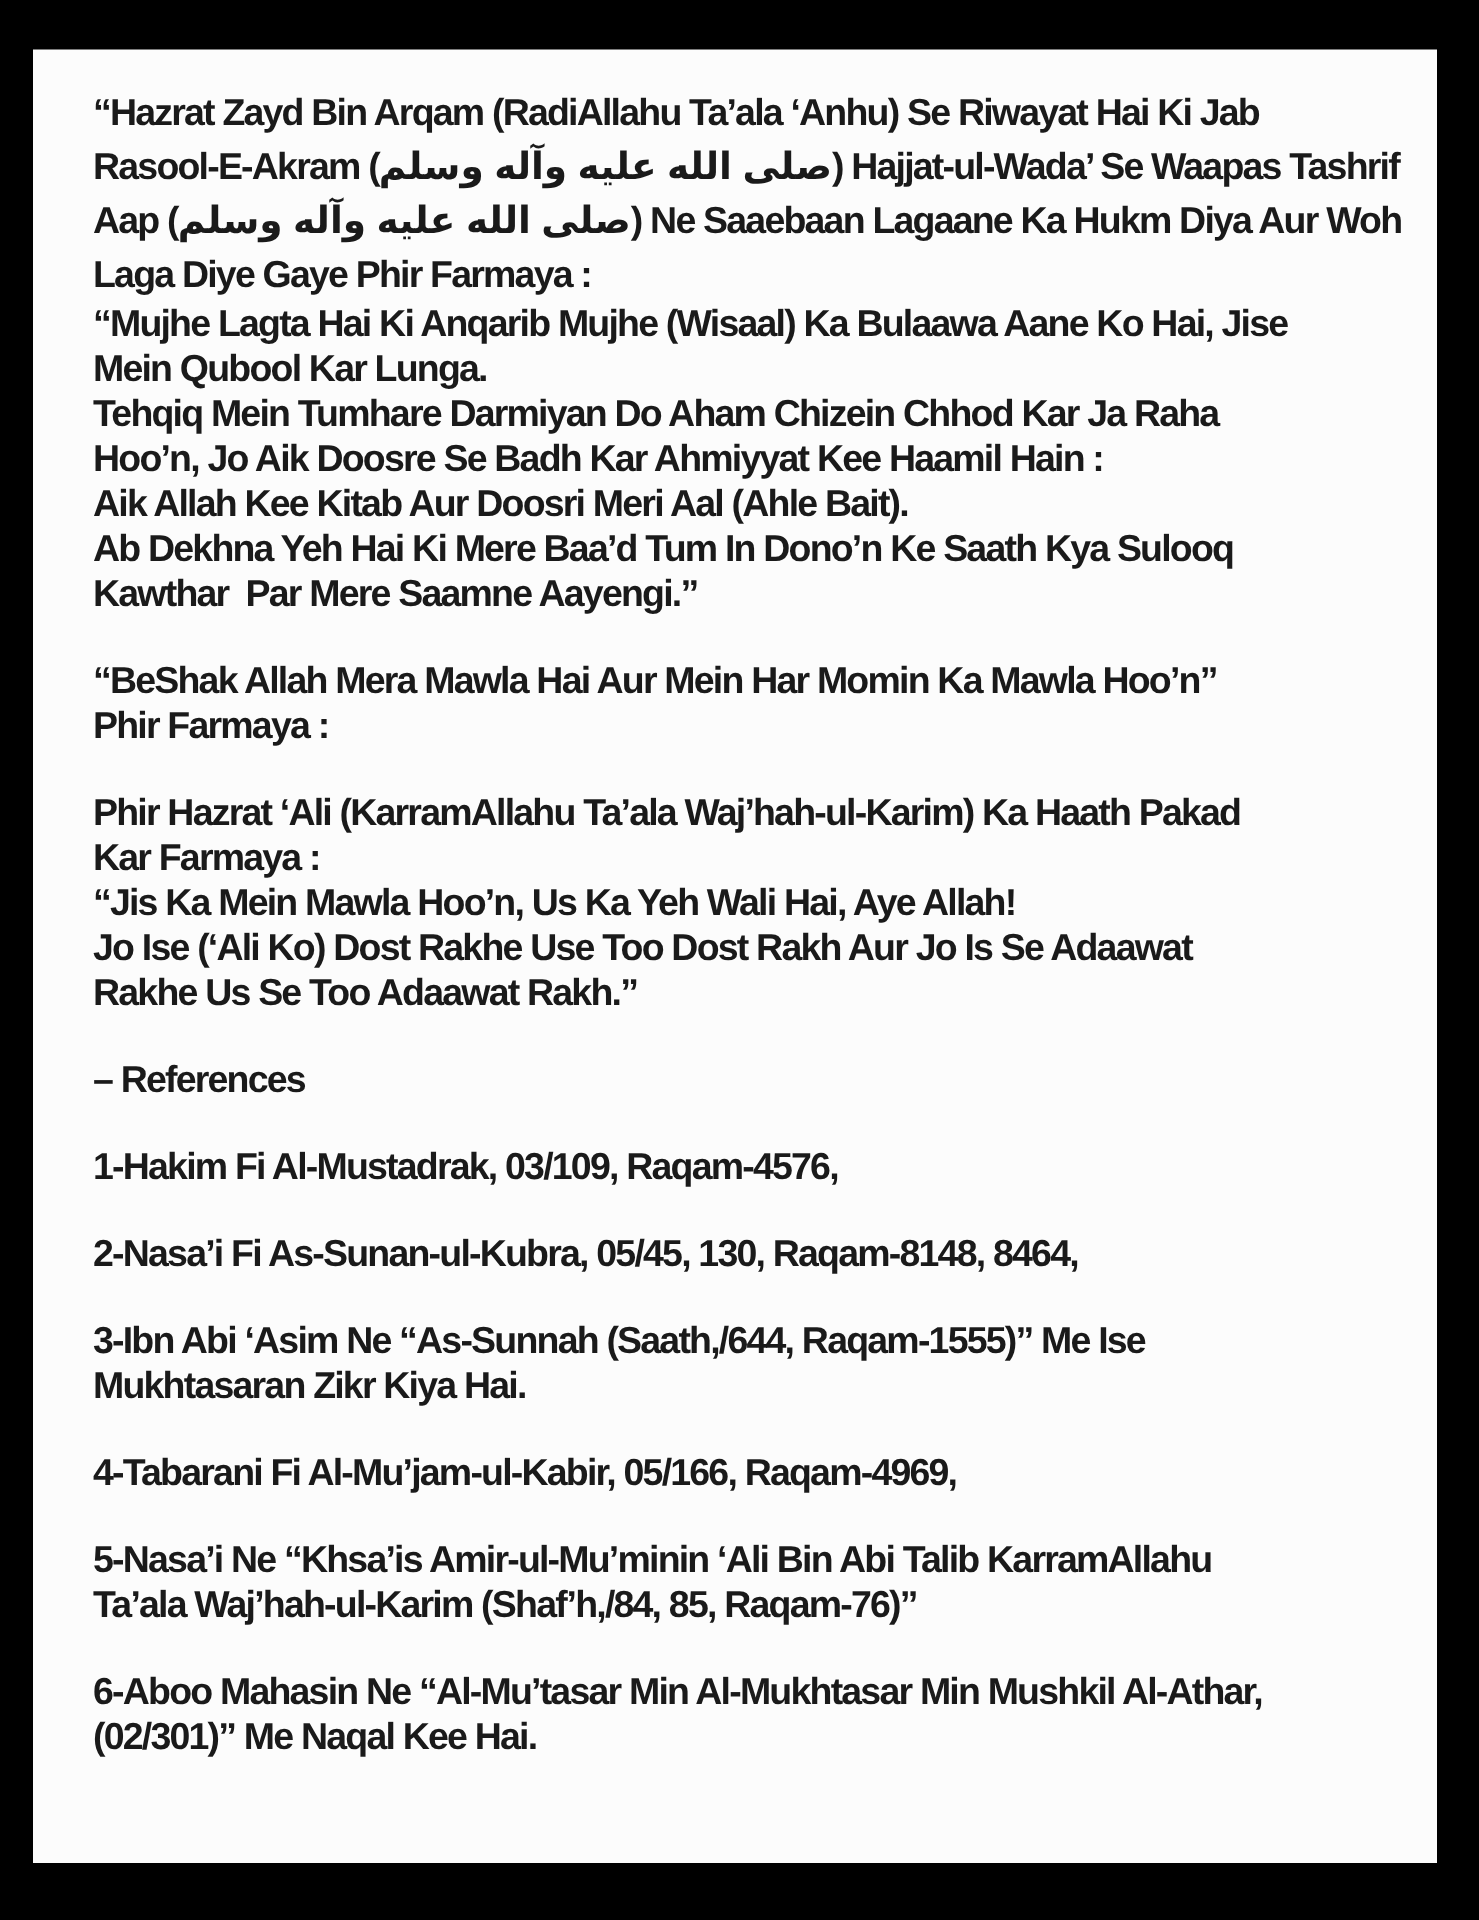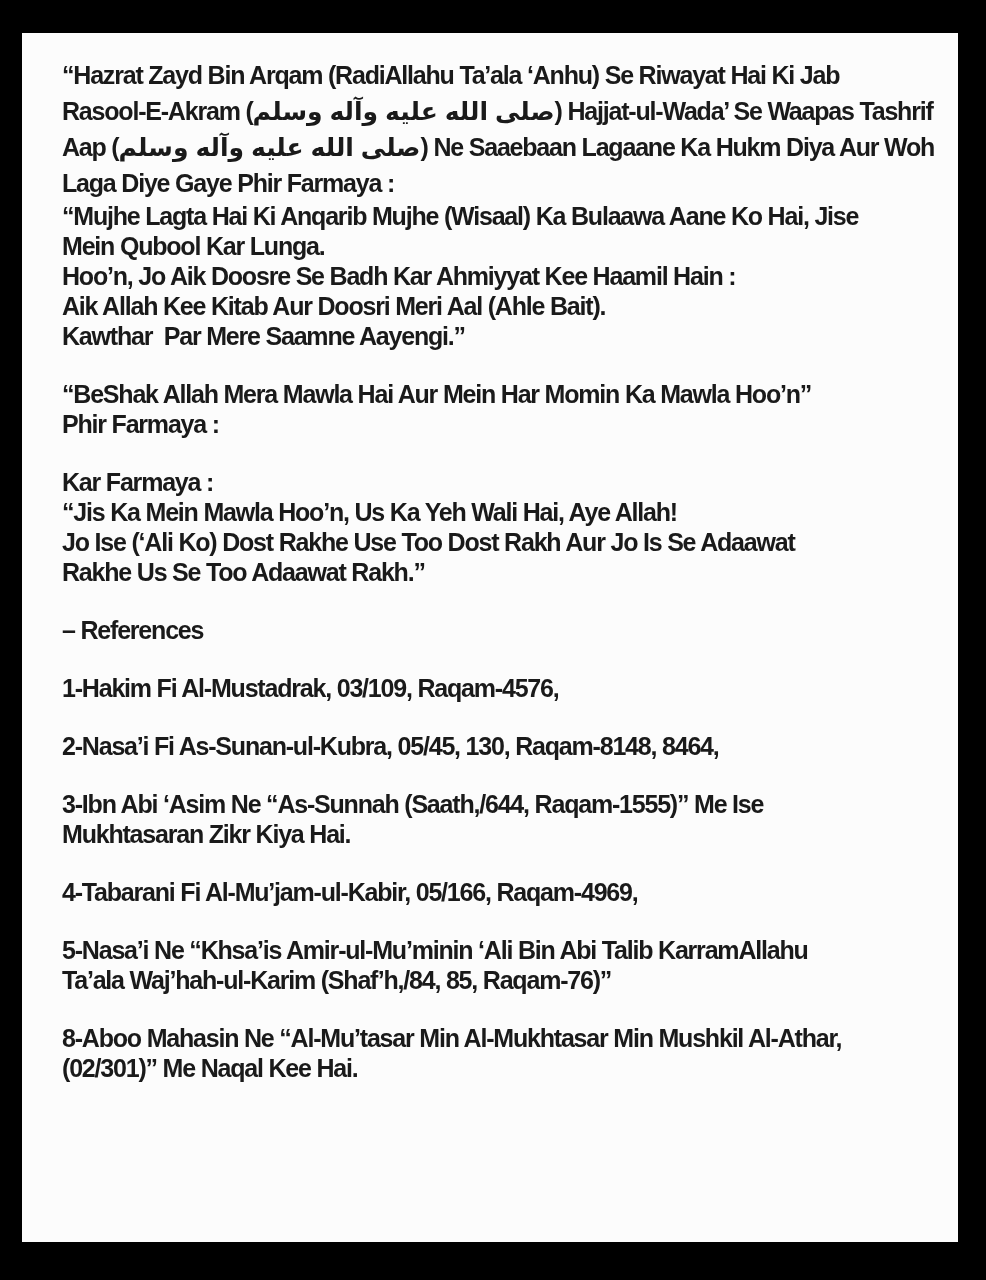--- a/index.html
+++ b/index.html
@@ -57,31 +57,34 @@
     <div class="block block--tall">
       <span class="line">“Hazrat Zayd Bin Arqam (RadiAllahu Ta’ala ‘Anhu) Se Riwayat Hai Ki Jab</span>
       <span class="line">Rasool-E-Akram (صلى الله عليه وآله وسلم) Hajjat-ul-Wada’ Se Waapas Tashrif</span>
       <span class="line">Aap (صلى الله عليه وآله وسلم) Ne Saaebaan Lagaane Ka Hukm Diya Aur Woh</span>
       <span class="line">Laga Diye Gaye Phir Farmaya :</span>
     </div>
 
     <div class="block">
       <span class="line">“Mujhe Lagta Hai Ki Anqarib Mujhe (Wisaal) Ka Bulaawa Aane Ko Hai, Jise</span>
       <span class="line">Mein Qubool Kar Lunga.</span>
+      <span class="line">Tehqiq Mein Tumhare Darmiyan Do Aham Chizein Chhod Kar Ja Raha</span>
       <span class="line">Hoo’n, Jo Aik Doosre Se Badh Kar Ahmiyyat Kee Haamil Hain :</span>
       <span class="line">Aik Allah Kee Kitab Aur Doosri Meri Aal (Ahle Bait).</span>
+      <span class="line">Ab Dekhna Yeh Hai Ki Mere Baa’d Tum In Dono’n Ke Saath Kya Sulooq</span>
       <span class="line">Kawthar  Par Mere Saamne Aayengi.”</span>
     </div>
 
     <div class="block">
       <span class="line">“BeShak Allah Mera Mawla Hai Aur Mein Har Momin Ka Mawla Hoo’n”</span>
       <span class="line">Phir Farmaya :</span>
     </div>
 
     <div class="block">
+      <span class="line">Phir Hazrat ‘Ali (KarramAllahu Ta’ala Waj’hah-ul-Karim) Ka Haath Pakad</span>
       <span class="line">Kar Farmaya :</span>
       <span class="line">“Jis Ka Mein Mawla Hoo’n, Us Ka Yeh Wali Hai, Aye Allah!</span>
       <span class="line">Jo Ise (‘Ali Ko) Dost Rakhe Use Too Dost Rakh Aur Jo Is Se Adaawat</span>
       <span class="line">Rakhe Us Se Too Adaawat Rakh.”</span>
     </div>
 
     <div class="block">
       <span class="line">– References</span>
     </div>
 
@@ -101,18 +104,18 @@
     <div class="block">
       <span class="line">4-Tabarani Fi Al-Mu’jam-ul-Kabir, 05/166, Raqam-4969,</span>
     </div>
 
     <div class="block">
       <span class="line">5-Nasa’i Ne “Khsa’is Amir-ul-Mu’minin ‘Ali Bin Abi Talib KarramAllahu</span>
       <span class="line">Ta’ala Waj’hah-ul-Karim (Shaf’h,/84, 85, Raqam-76)”</span>
     </div>
 
     <div class="block">
-      <span class="line">8-Aboo Mahasin Ne “Al-Mu’tasar Min Al-Mukhtasar Min Mushkil Al-Athar,</span>
+      <span class="line">6-Aboo Mahasin Ne “Al-Mu’tasar Min Al-Mukhtasar Min Mushkil Al-Athar,</span>
       <span class="line">(02/301)” Me Naqal Kee Hai.</span>
     </div>
 
   </div>
 </div>
 
 </body></html>

